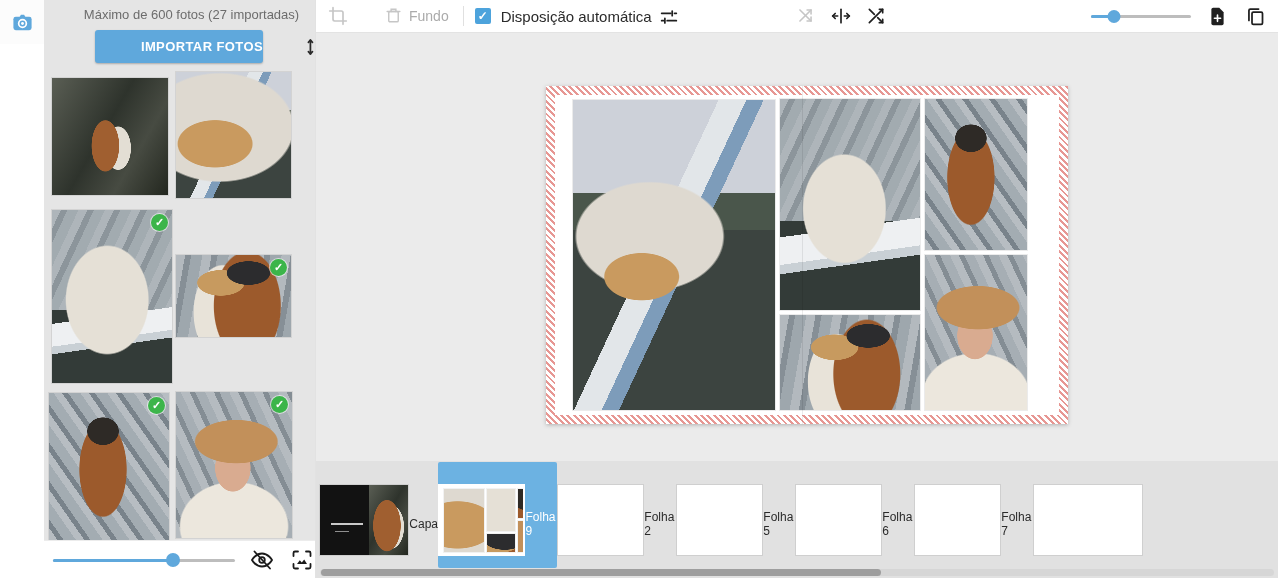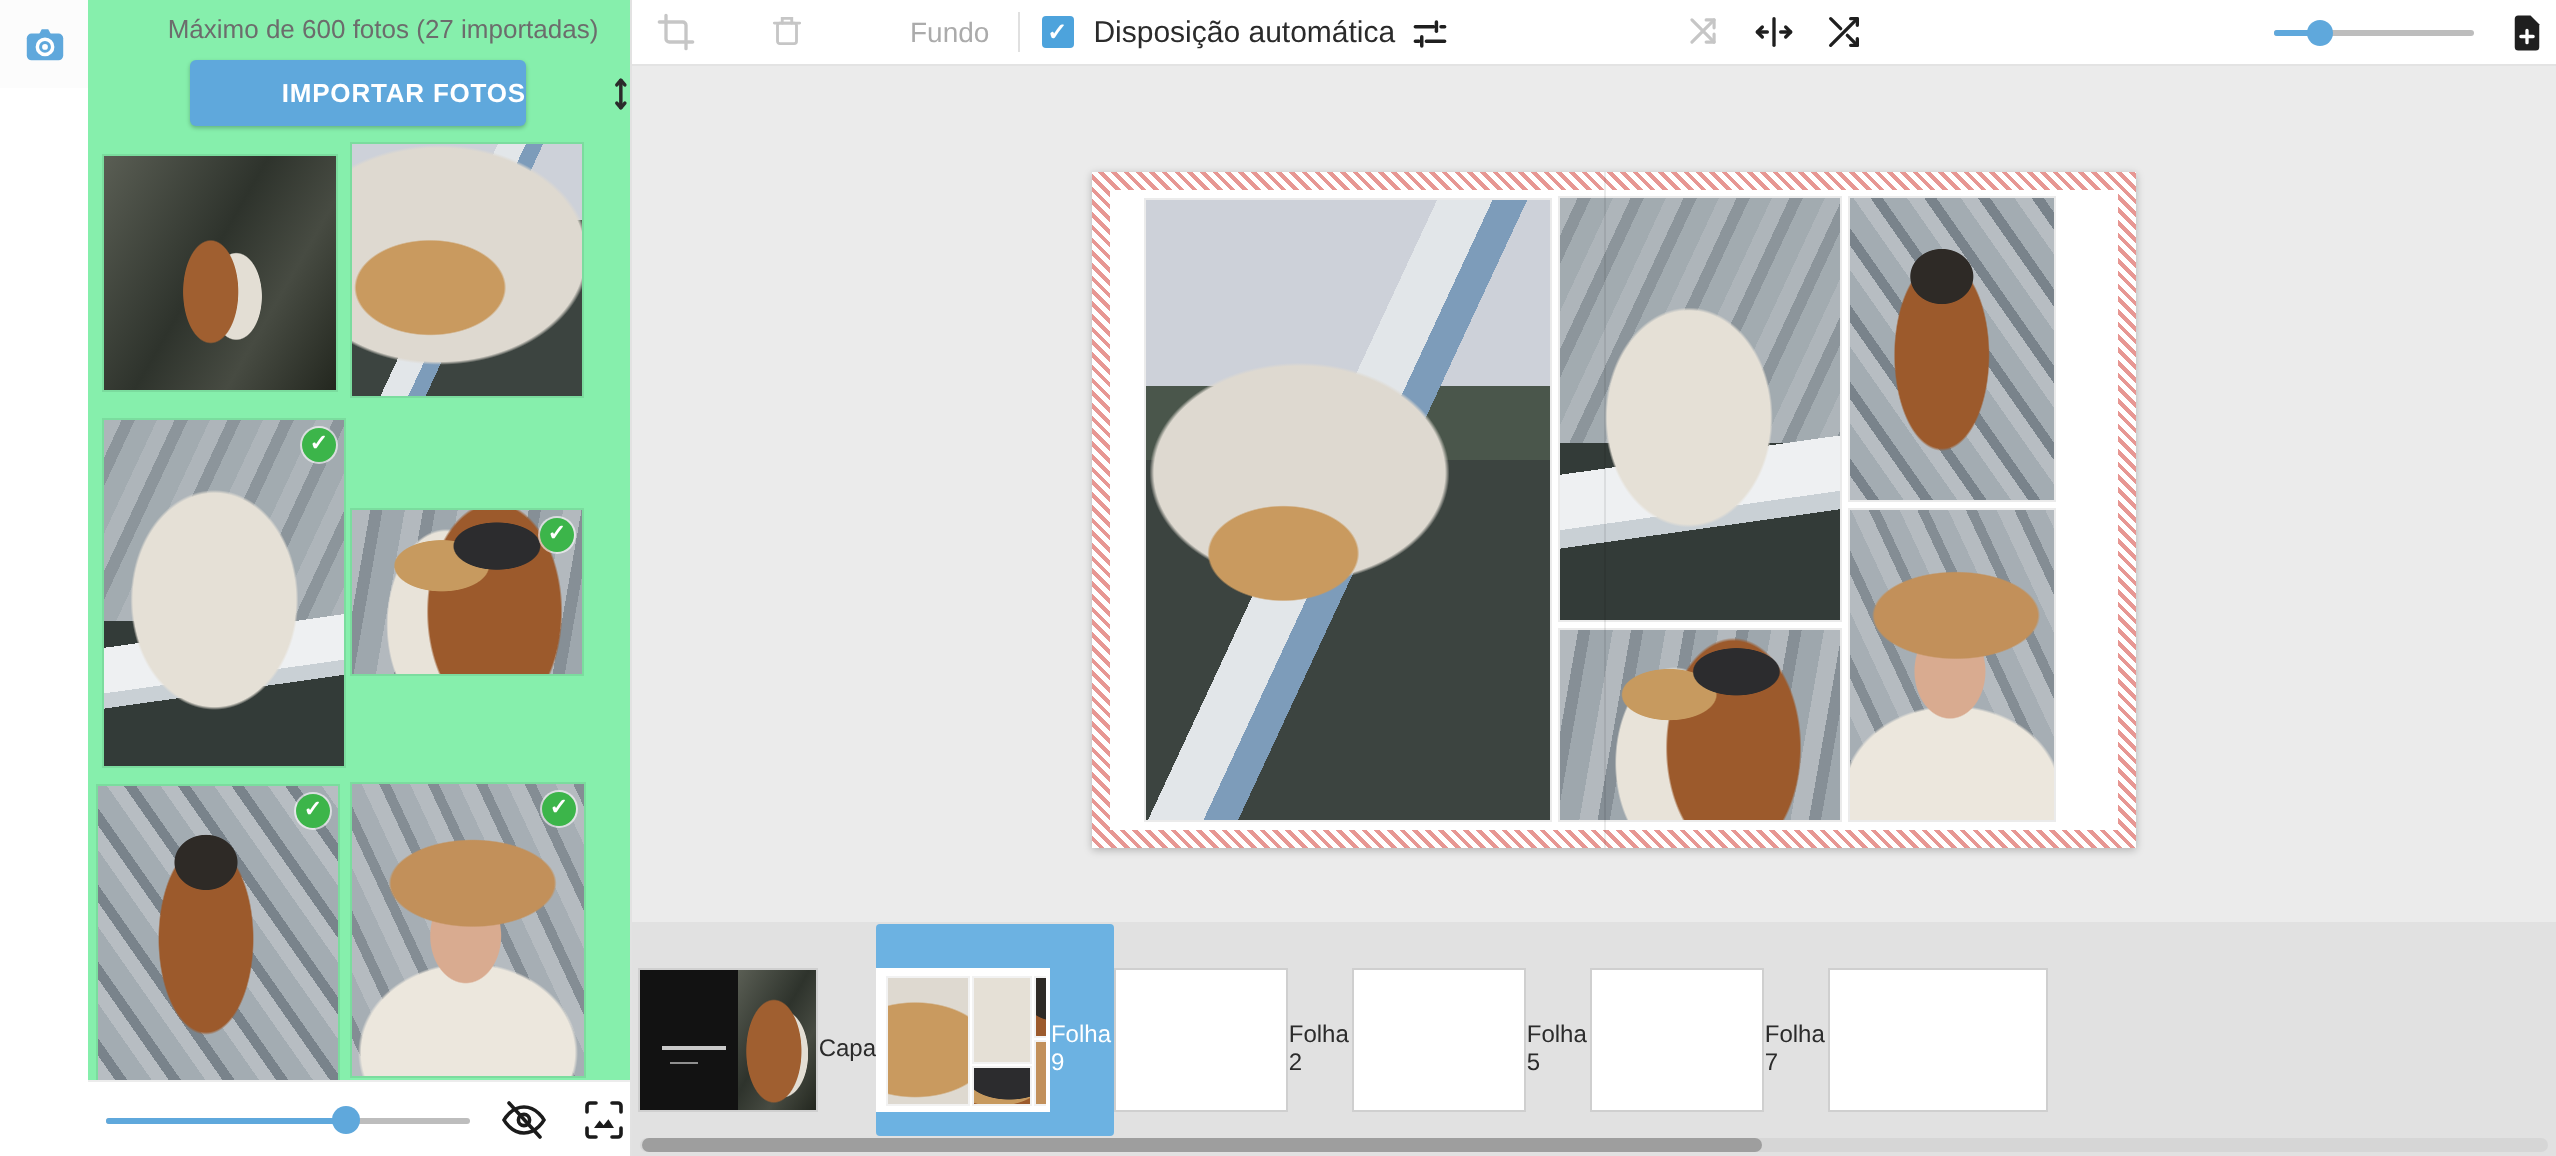--- a/index.html
+++ b/index.html
@@ -10,21 +10,21 @@
   
   .corner { position:absolute; left:0; top:0; width:44px; height:44px; background:#fcfcfc;
             display:flex; align-items:center; justify-content:center; color:#5fa8dc; }
   .rail { position:absolute; left:0; top:44px; width:44px; height:534px; background:#68aede; }
   .rail-item { height:44px; display:flex; align-items:center; justify-content:center; color:#fff; cursor:pointer; }
   .rail-img-box { width:24px; height:19px; background:#fff; border-radius:3px; display:flex; align-items:center; justify-content:center; }
   .rail-tt { font-weight:bold; font-size:15px; letter-spacing:0; }
   .rail-tt .small { font-size:11px; }
 
   
-  .panel { position:absolute; left:44px; top:0; width:295px; height:578px; background:#86efac; }
+  .panel { position:absolute; left:44px; top:0; width:295px; height:578px; background:#e5e5e5; }
   .panel-header { padding-top:7px; text-align:center; font-size:13px; color:#6c6c6c; }
   .import-btn { position:absolute; left:51px; top:30px; width:168px; height:33px; background:#5fa8dc;
                 border:none; border-radius:3px; color:#fff; font-weight:bold; font-size:13px;
                 letter-spacing:.4px; box-shadow:0 1px 2px rgba(0,0,0,.25); cursor:pointer;
                 font-family:"Liberation Sans",sans-serif;text-align:right; }
   .sort-btn { position:absolute; right:13px; top:36px; width:22px; height:22px; color:#2b2b2b; cursor:pointer; }
   .thumbs { position:absolute; left:0; top:64px; right:0; bottom:38px; overflow:hidden; }
   .ph { position:absolute; box-shadow:0 0 0 1px rgba(0,0,0,.08); cursor:pointer; background-color:#9aa0a3; }
   .check { position:absolute; top:4px; right:4px; width:17px; height:17px; border-radius:50%;
            background:#3cb54a; color:#fff; font-size:11px; line-height:17px; text-align:center;
@@ -191,21 +191,21 @@
 
   <div class="main">
 
     <div class="toolbar">
       <span class="tb-ic disabled" style="margin-left:12px;">
         <svg width="20" height="20" viewBox="0 0 24 24" fill="none" stroke="currentColor" stroke-width="2" stroke-linecap="round" stroke-linejoin="round">
           <path d="M6 2v14a2 2 0 0 0 2 2h14"></path>
             <path d="M2 6h14a2 2 0 0 1 2 2v14"></path>
         </svg>
       </span>
-      <div class="tb-group" style="margin-left:36px;gap:46px;">
+      <div class="tb-group" style="margin-left:36px;">
         <span class="tb-ic disabled">
           <svg width="19" height="19" viewBox="0 0 24 24" fill="none" stroke="currentColor" stroke-width="1.8" stroke-linecap="round">
             <path d="M4 7h16"></path>
               <path d="M9 7V4h6v3"></path>
               <rect x="6" y="7" width="12" height="13" rx="1.5"></rect>
           </svg>
         </span>
         <span class="tb-label-muted">Fundo</span>
       </div>
       <div class="tb-divider" style="margin-left:14px;"></div>
@@ -309,20 +309,24 @@
         <div class="tile">
           <div class="tile-thumb"></div>
           <div class="tile-label">Folha 2</div>
         </div>
         <div class="tile">
           <div class="tile-thumb"></div>
           <div class="tile-label">Folha 5</div>
         </div>
         <div class="tile">
           <div class="tile-thumb"></div>
+          <div class="tile-label">Folha 6</div>
+        </div>
+        <div class="tile">
+          <div class="tile-thumb"></div>
           <div class="tile-label">Folha 7</div>
         </div>
         <div class="tile">
           <div class="tile-thumb"></div>
         </div>
 
       </div>
       <div class="htrack">
         <div class="hthumb"></div>
       </div>

